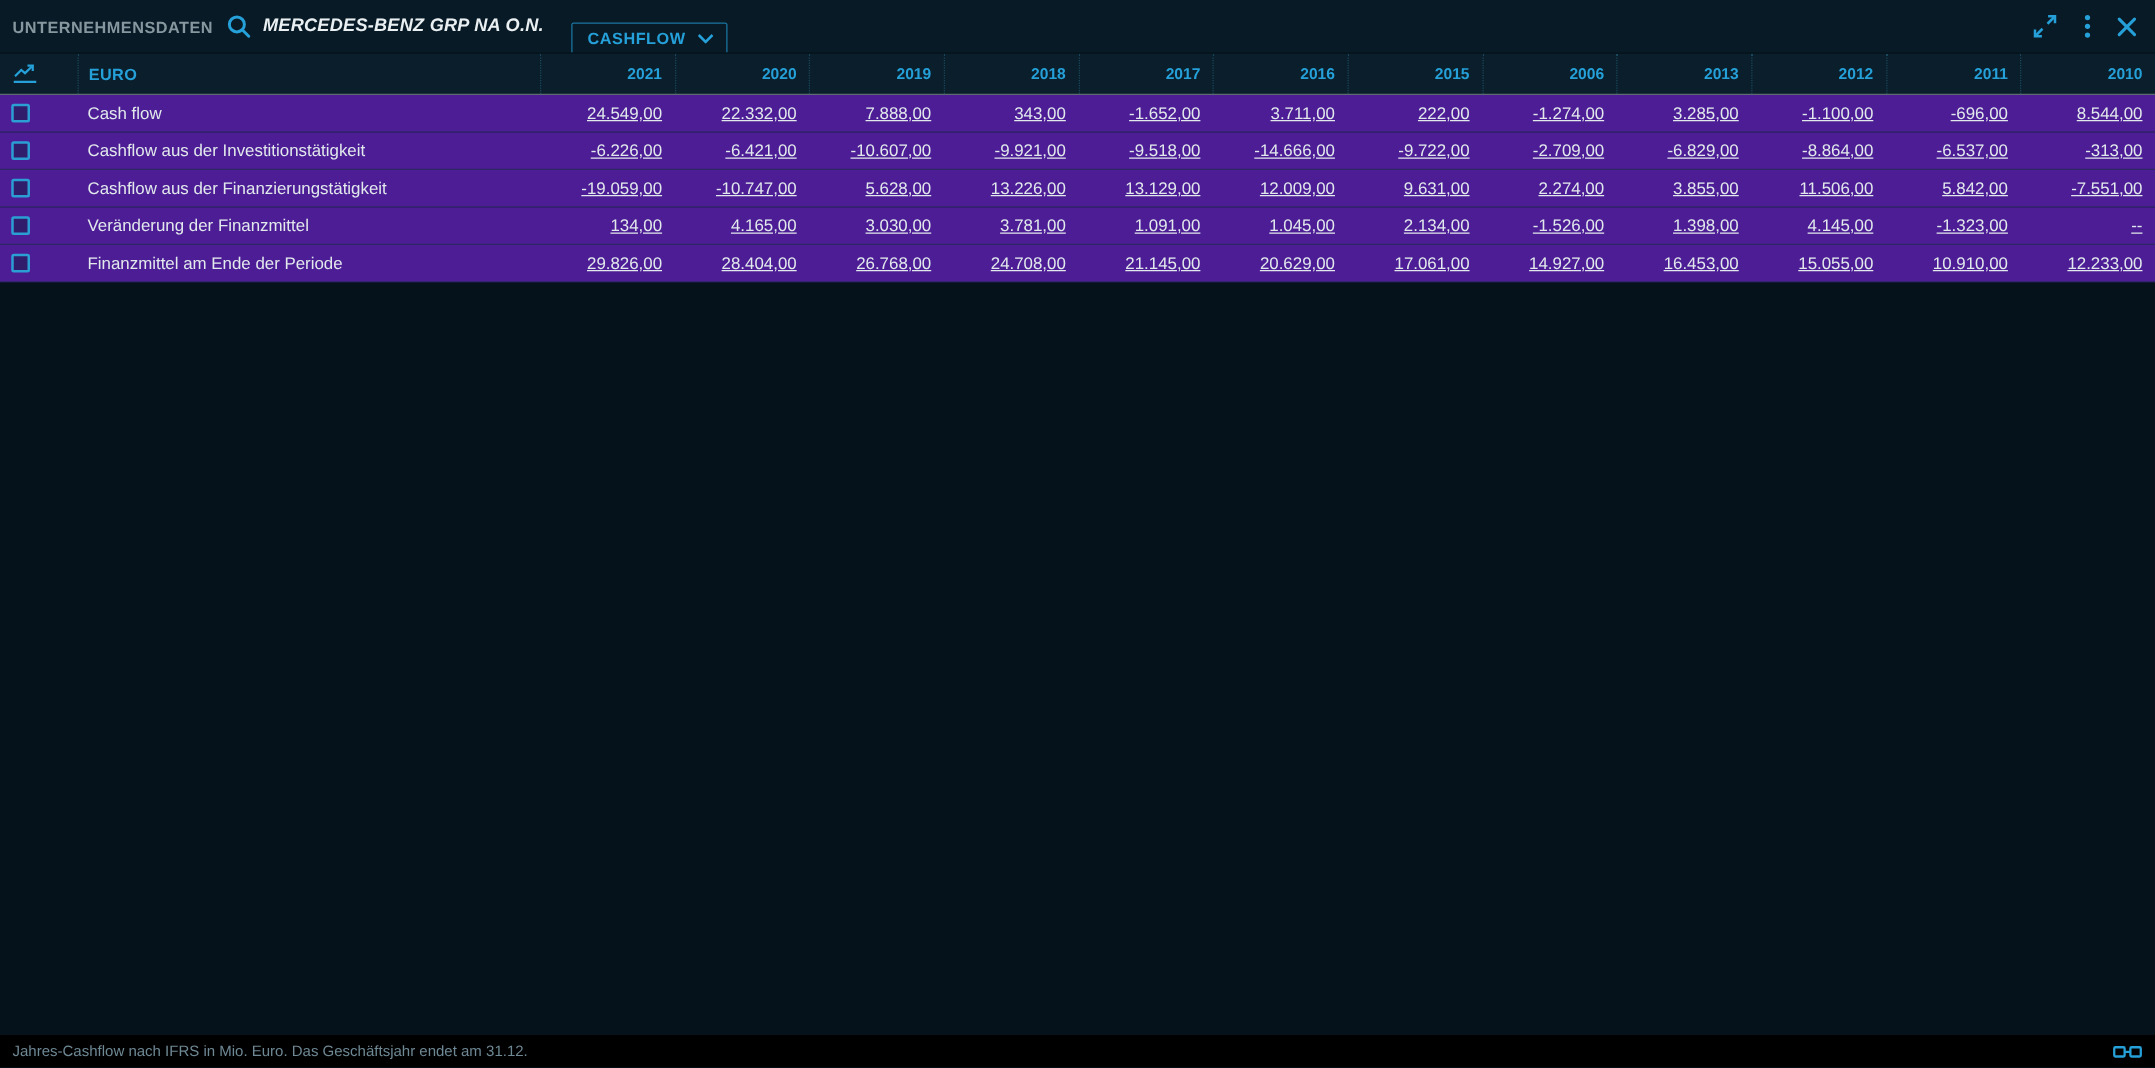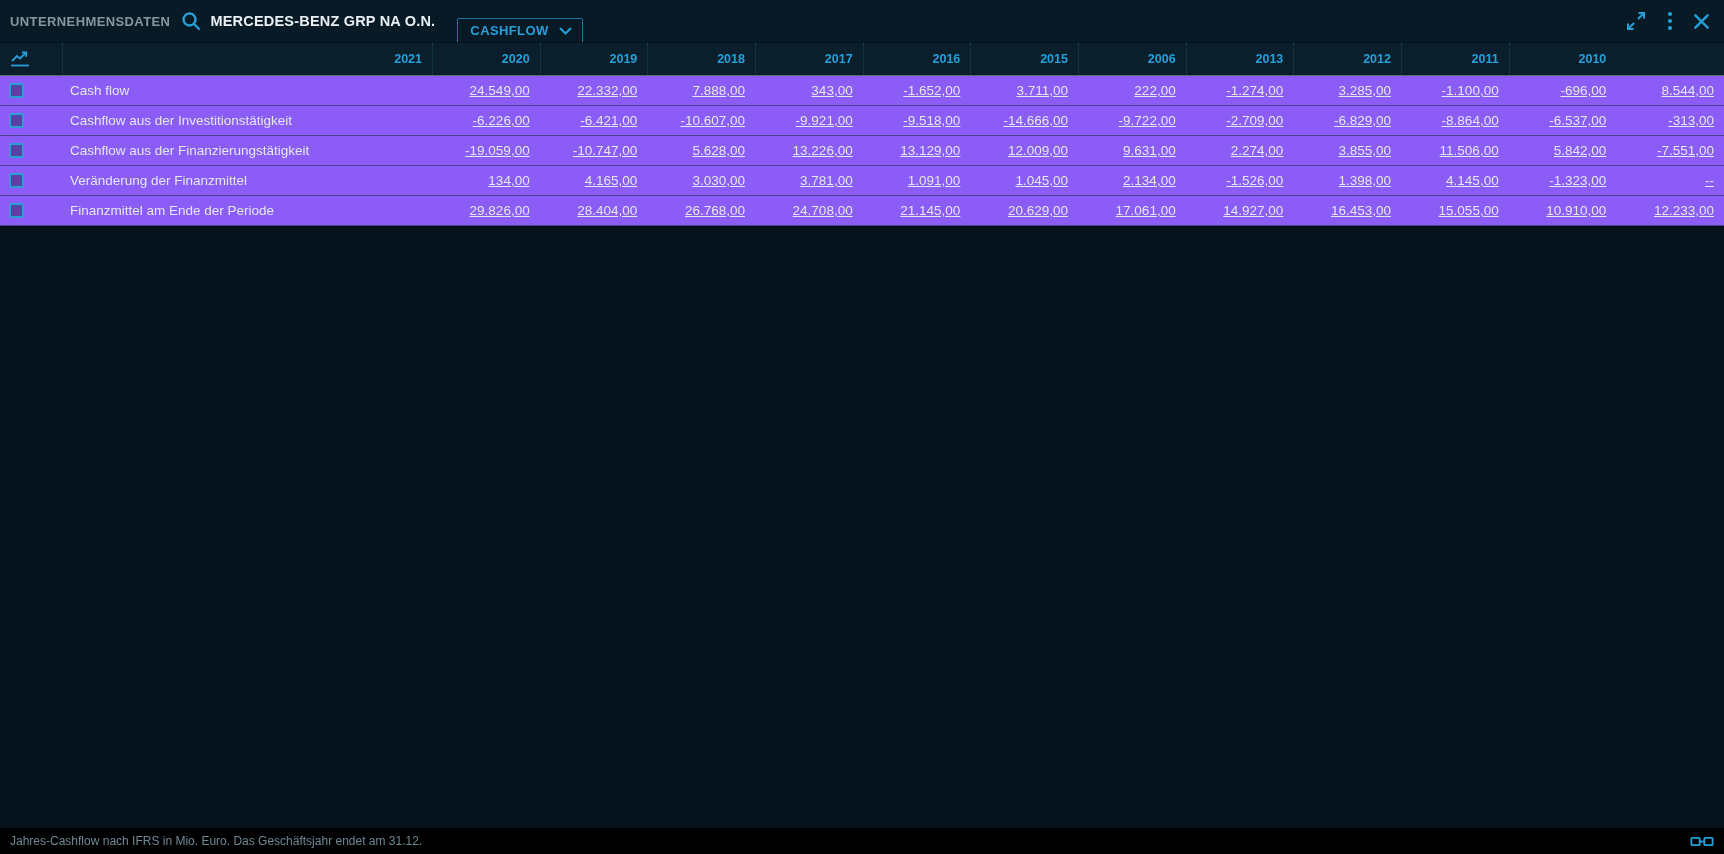--- a/index.html
+++ b/index.html
@@ -16,21 +16,21 @@
   
   .topbar {
     height:42px; background:#081a26; display:flex; align-items:center;
     padding:0 14px 0 10px; flex:none;
   }
   .app-label {
     color:#87979f; font-size:13px; font-weight:bold; letter-spacing:.4px;
   }
   .icon-btn { display:flex; align-items:center; justify-content:center; cursor:pointer; }
   .search-wrap { margin-left:10px; }
-  .instrument { color:#eaf0f2; font-size:14.5px; font-weight:bold; margin-left:8px; letter-spacing:.2px; }
+  .instrument { color:#eaf0f2; font-size:14.5px; font-weight:bold; margin-left:8px; letter-spacing:.2px;font-style:italic; }
   .view-btn {
     margin-left:22px; display:flex; align-items:center; gap:10px;
     border:1px solid #1b76a0; border-radius:2px; background:transparent;
     color:var(--accent); font-family:inherit; font-size:13px; font-weight:bold;
     letter-spacing:.4px; padding:4px 10px 5px 12px; cursor:pointer;margin-top:20px;
   }
   .topbar-spacer { flex:1; }
   .topbar-icons { display:flex; align-items:center; gap:20px; }
 
   
@@ -62,21 +62,21 @@
   .euro-cell {
     color:var(--accent); font-size:13px; font-weight:bold; letter-spacing:.3px;
     padding-left:8px;
   }
   .year-cell {
     color:var(--accent); font-size:12.5px; font-weight:bold;
     justify-content:flex-end; padding-right:10px;
   }
 
   .tbody { flex:none; }
-  .trow { height:30px; border-bottom:1px solid rgba(22,48,64,.55); background:#8b5cf6; }
+  .trow { height:30px; border-bottom:1px solid rgba(22,48,64,.55); background:#4c1d95; }
   .cb-cell { padding-left:9px; display:flex; align-items:center; }
   .checkbox {
     width:15px; height:15px; border:2px solid #2b9fd4; border-radius:2px;
     background:rgba(8,30,44,.4); display:inline-block; cursor:pointer;
   }
   .label-cell { font-size:13.5px; color:#e2e9ec; padding-left:8px; }
   .value-cell { font-size:13.5px; color:#e2e9ec; text-align:right; padding-right:10px;text-decoration:underline; }
 
   .main-spacer { flex:1; background:#05121c; }
 
@@ -150,20 +150,21 @@
   <div class="thead">
     <div class="cell chart-cell">
       <svg width="20" height="16" viewBox="0 0 20 16">
         <g fill="none" stroke="var(--accent)" stroke-width="1.8">
           <path d="M1 14.5 H19"></path>
           <path d="M2 10 L7 5 L10 7.5 L15.5 2.2"></path>
           <path d="M12 1.5 H16.2 V5.7"></path>
         </g>
       </svg>
     </div>
+    <div class="cell euro-cell">EURO</div>
 
   <div class="cell year-cell">2021</div>
       <div class="cell year-cell">2020</div>
       <div class="cell year-cell">2019</div>
       <div class="cell year-cell">2018</div>
       <div class="cell year-cell">2017</div>
       <div class="cell year-cell">2016</div>
       <div class="cell year-cell">2015</div>
       <div class="cell year-cell">2006</div>
       <div class="cell year-cell">2013</div>

